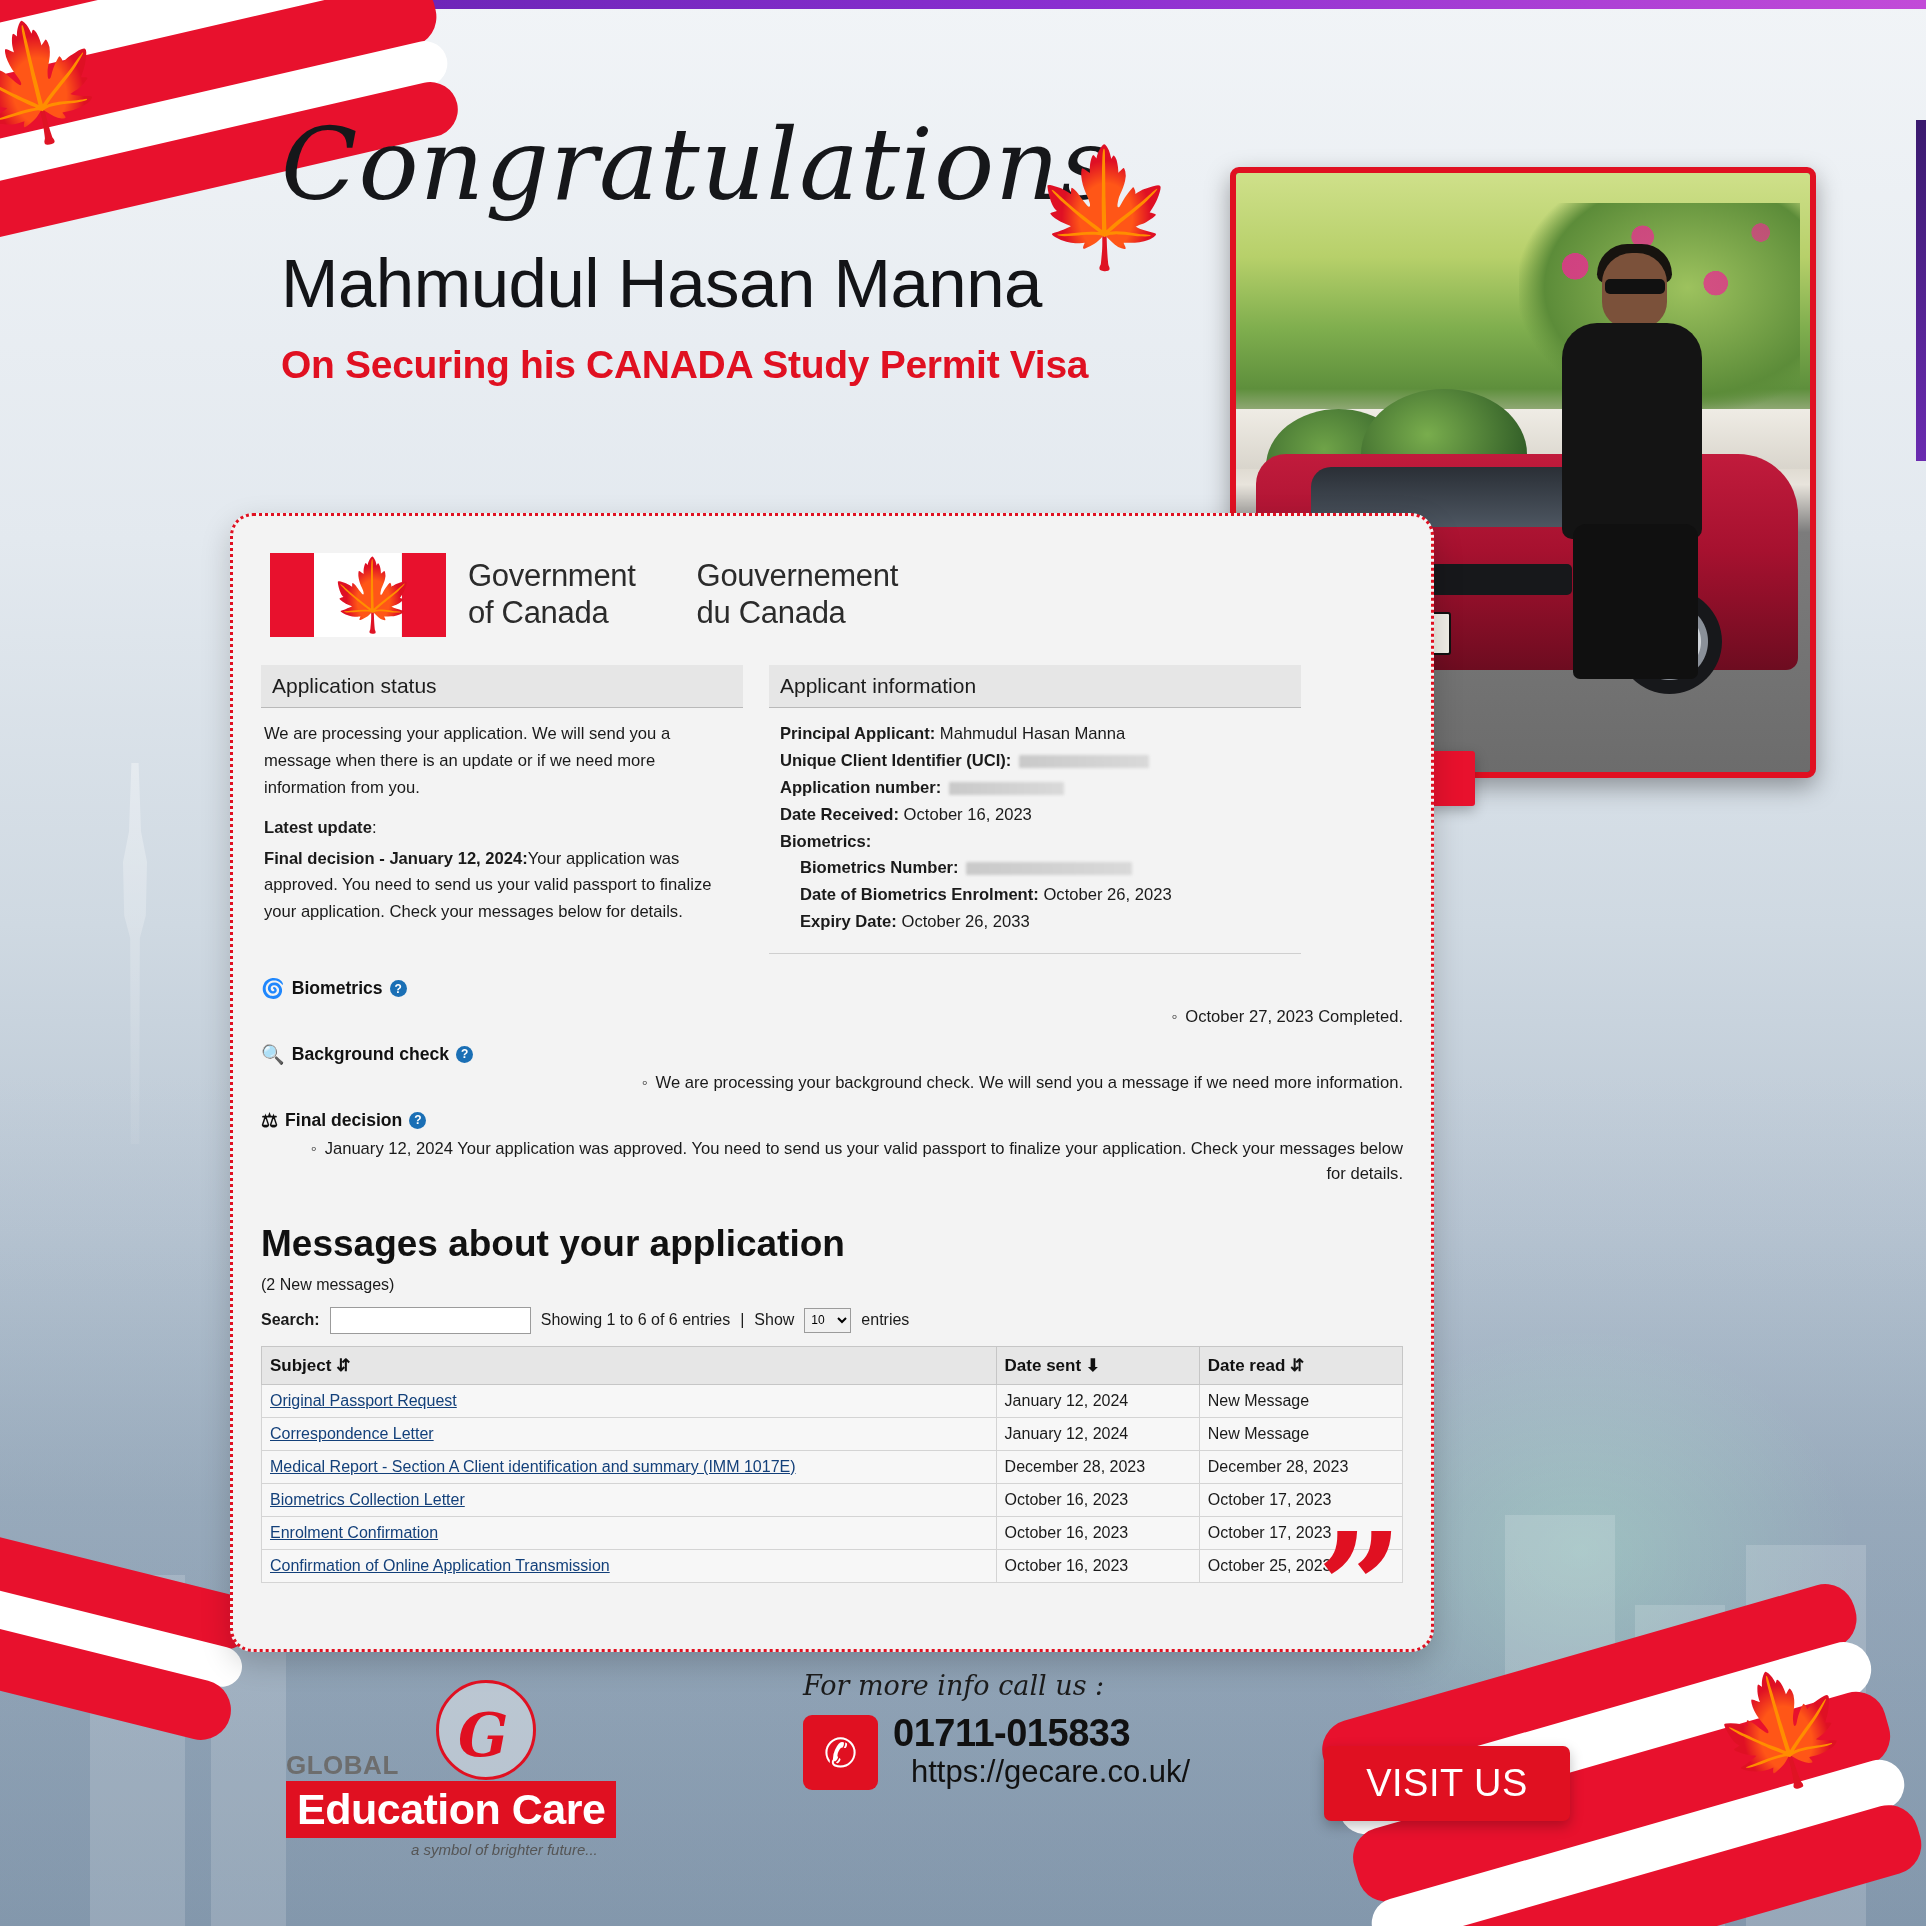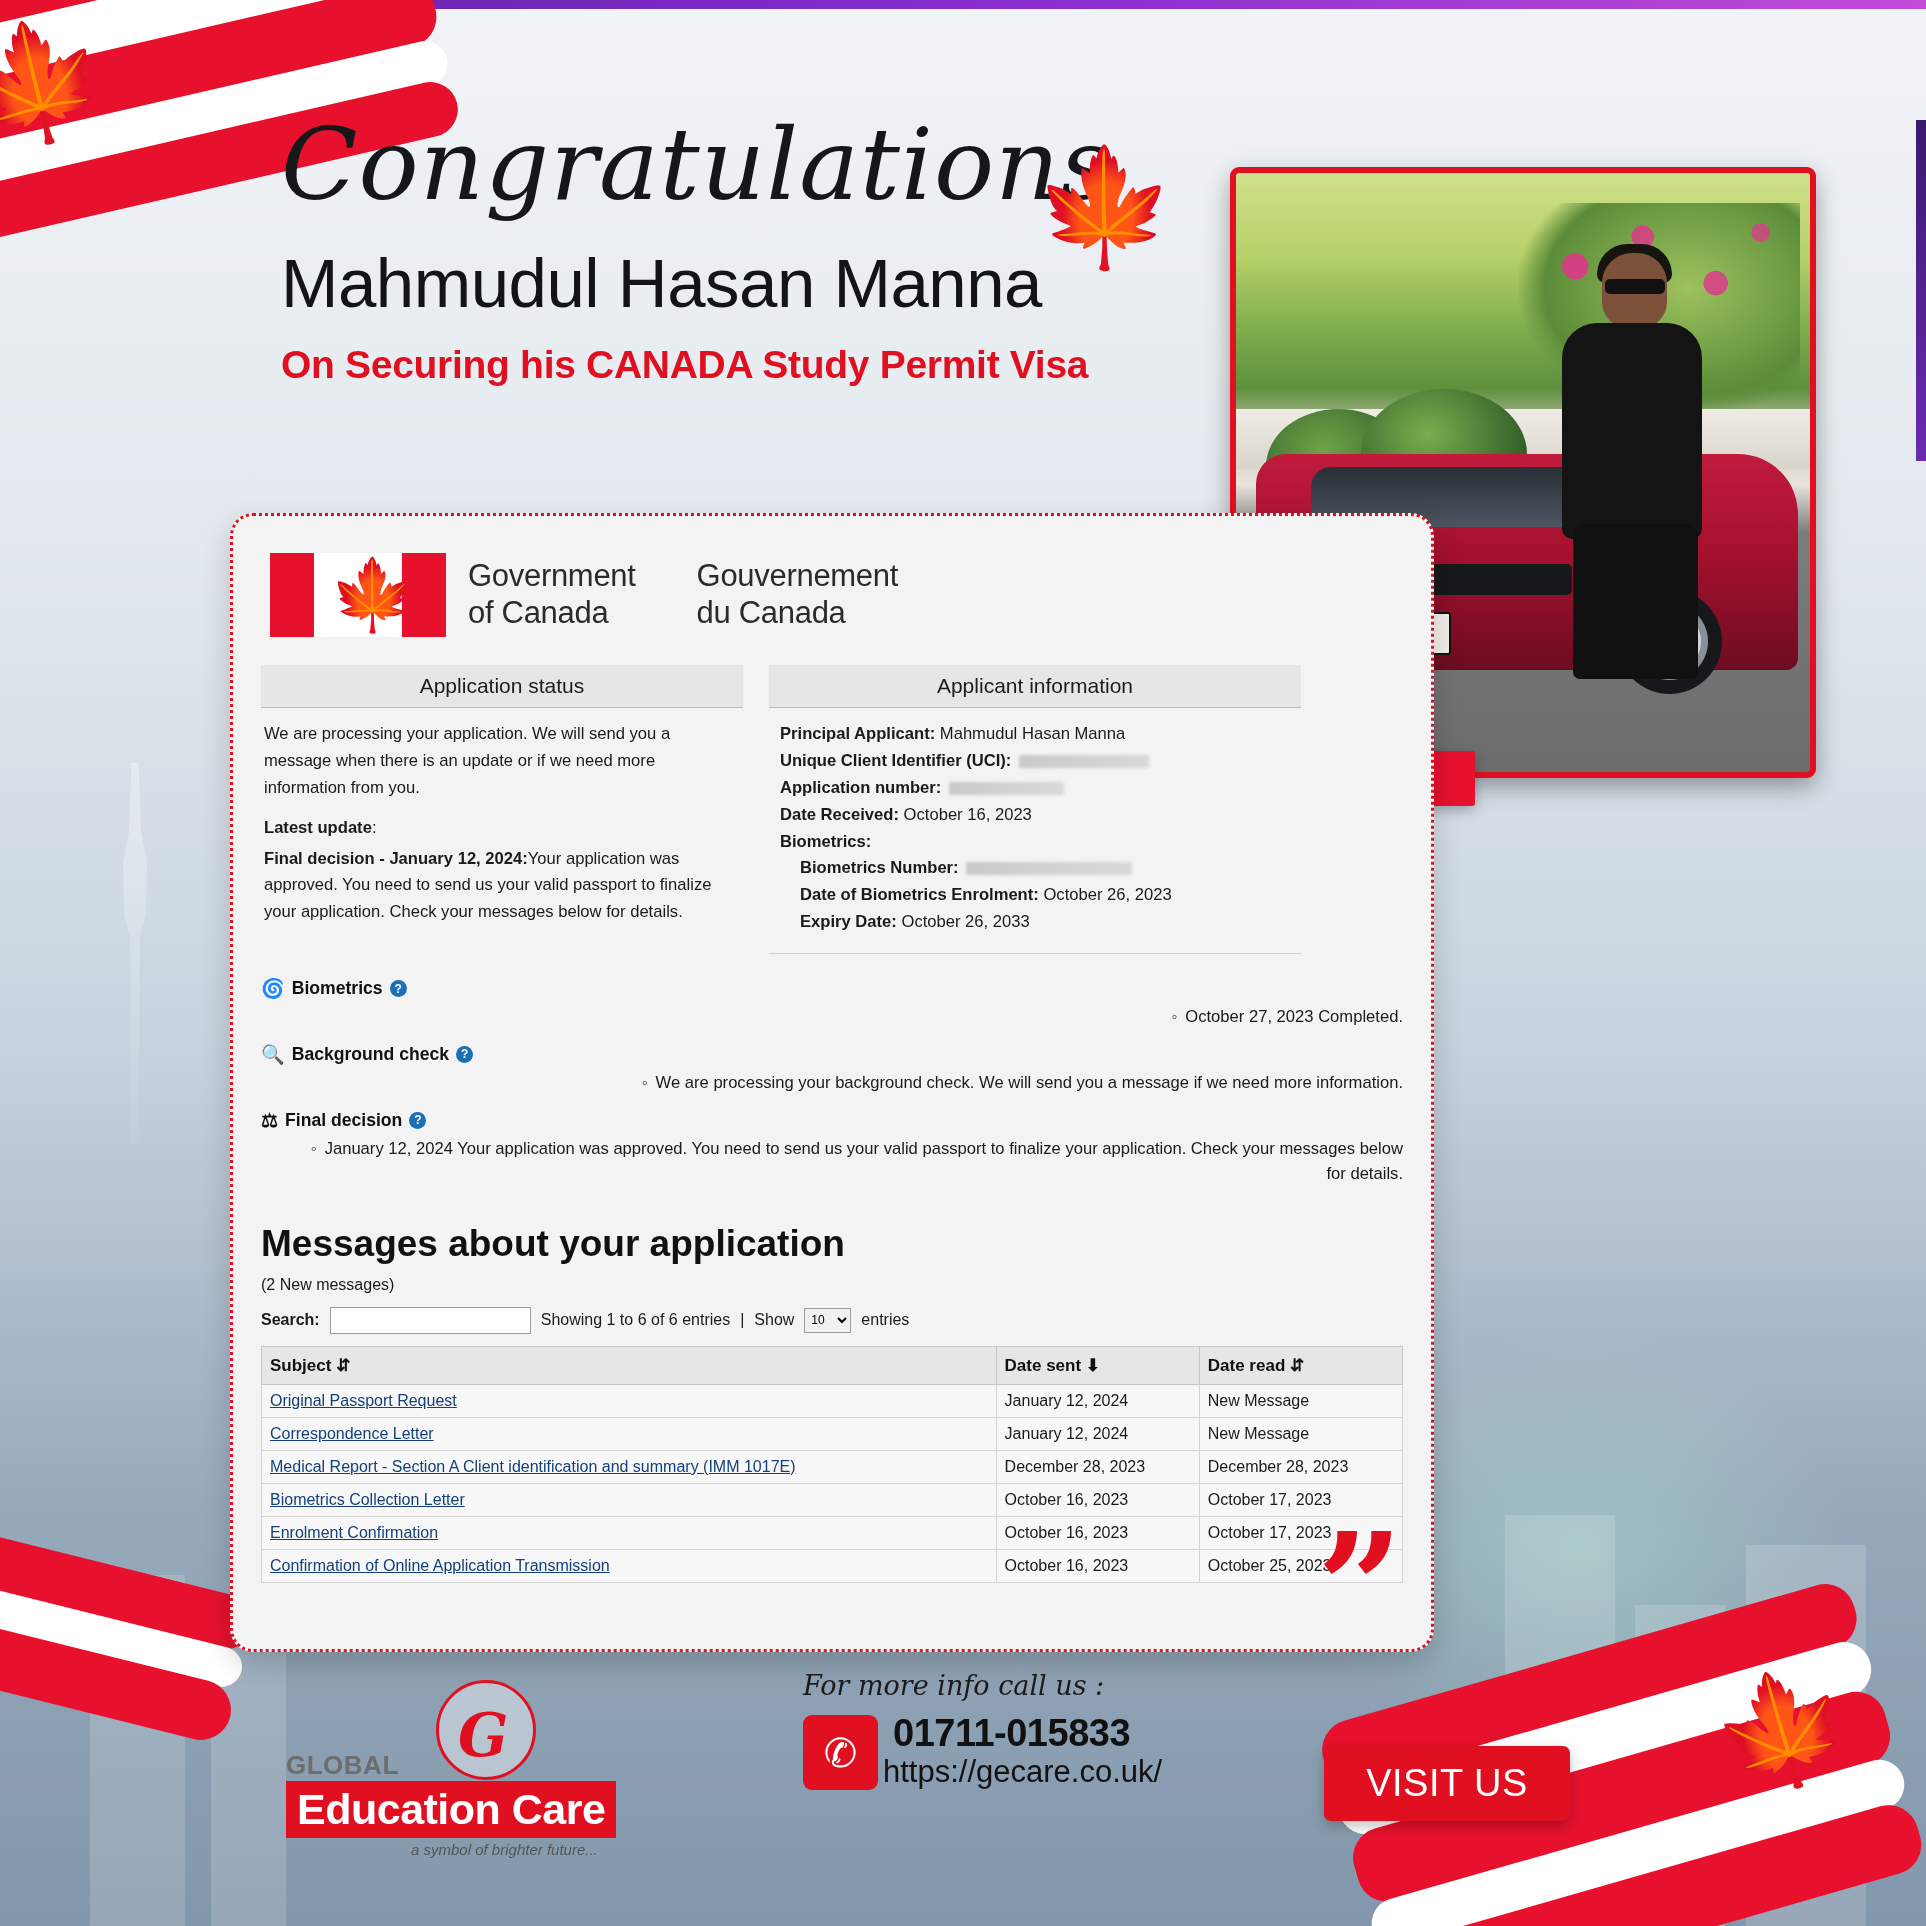--- a/index.html
+++ b/index.html
@@ -235,21 +235,21 @@
   .goc-flag .bar { position: absolute; top: 0; width: 44px; height: 84px; background: #e8112d; }
   .goc-flag .bar.l { left: 0; } .goc-flag .bar.r { right: 0; }
   .goc-flag .mid { position: absolute; left: 44px; top: 0; width: 87px; height: 84px; background: #fff; }
   .goc-text { font-size: 31px; line-height: 1.18; color: #2b2b2b; font-weight: 400; letter-spacing: -0.3px; }
   .goc-col2 { margin-left: 39px; }
 
   .panels { display: flex; gap: 26px; }
   .panel { flex: 1; }
   .panel-head {
     background: #e6e6e6; border-bottom: 1.5px solid #b9b9b9;
-    font-size: 21px; color: #1c1c1c; padding: 9px 11px; font-weight: 400; text-align: center;
+    font-size: 21px; color: #1c1c1c; padding: 9px 11px; font-weight: 400;
   }
   .panel-body { padding: 13px 12px 5px 3px; font-size: 16.6px; line-height: 1.62; color: #1a1a1a; }
   .panel.right .panel-body { border-bottom: 1px solid #cfcfcf; padding-bottom: 17px; padding-left: 11px; }
   .panel.left { max-width: 482px; }
   .panel.right { max-width: 532px; }
   .b { font-weight: 700; }
   .redact {
     display: inline-block; height: 13px; vertical-align: middle;
     background: linear-gradient(90deg,#c9c9c9,#d9d9d9);
     filter: blur(1.5px); border-radius: 1.5px; margin-left: 3px;
@@ -320,21 +320,21 @@
   .logo-tag { position: absolute; left: 125px; top: 166px; font-size: 15px; color: #555; font-style: italic; }
 
   .callus { position: absolute; left: 803px; top: 1670px; width: 451px; }
   .callus-top { font-family: "DejaVu Serif", serif; font-style: italic; font-size: 27px; color: #1b1b1b; }
   .phone-icon {
     position: absolute; left: 0; top: 45px; width: 75px; height: 75px;
     background: #e01021; border-radius: 9px; color: #fff;
     font-size: 40px; display: flex; align-items: center; justify-content: center;
   }
   .phone-num { position: absolute; left: 90px; top: 42px; font-size: 38px; font-weight: 700; color: #111; letter-spacing: -0.5px; }
-  .phone-url { position: absolute; left: 80px; top: 84px; font-size: 31px; color: #111; }
+  .phone-url { position: absolute; left: 108px; top: 84px; font-size: 31px; color: #111; }
 
   .visit-btn {
     position: absolute; left: 1324px; top: 1746px; width: 246px; height: 75px;
     background: #e01021; border-radius: 7px; color: #fff;
     font-size: 38px; font-weight: 400; letter-spacing: 0.5px;
     display: flex; align-items: center; justify-content: center;
     box-shadow: 0 5px 13px rgba(0,0,0,0.25);
   }
 </style>
 </head>

